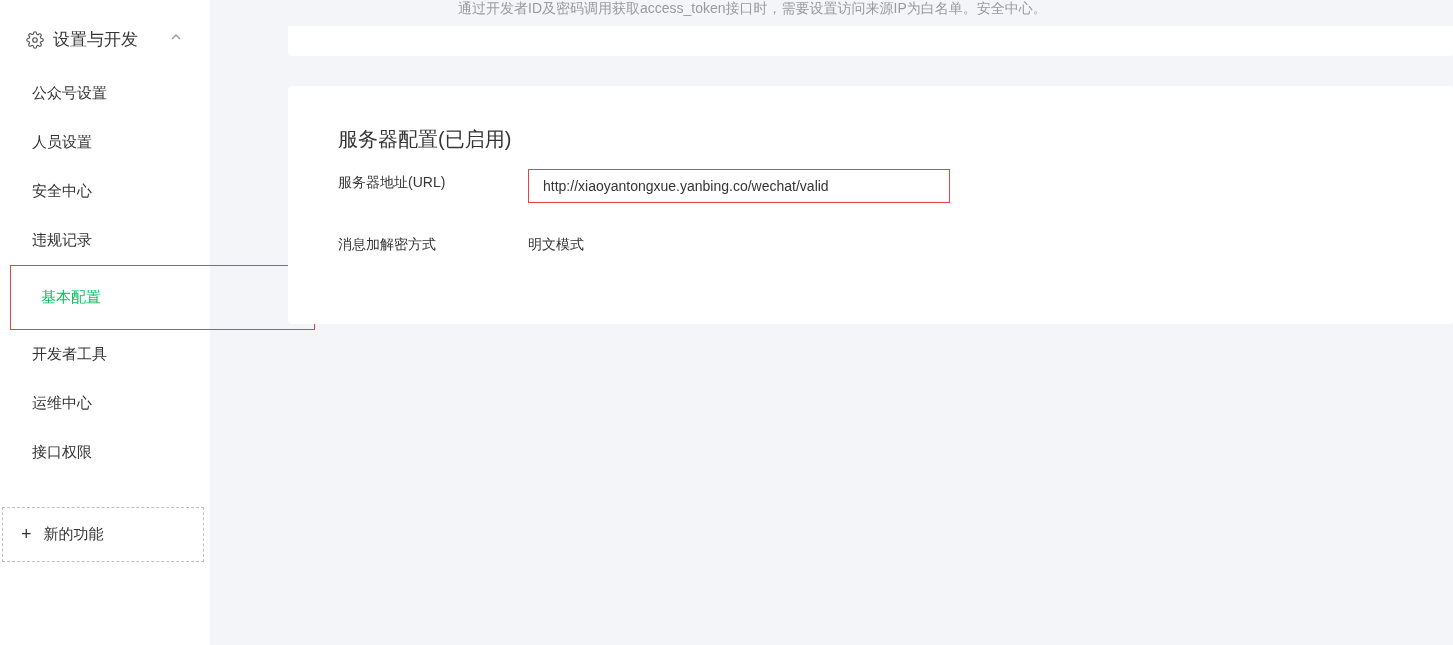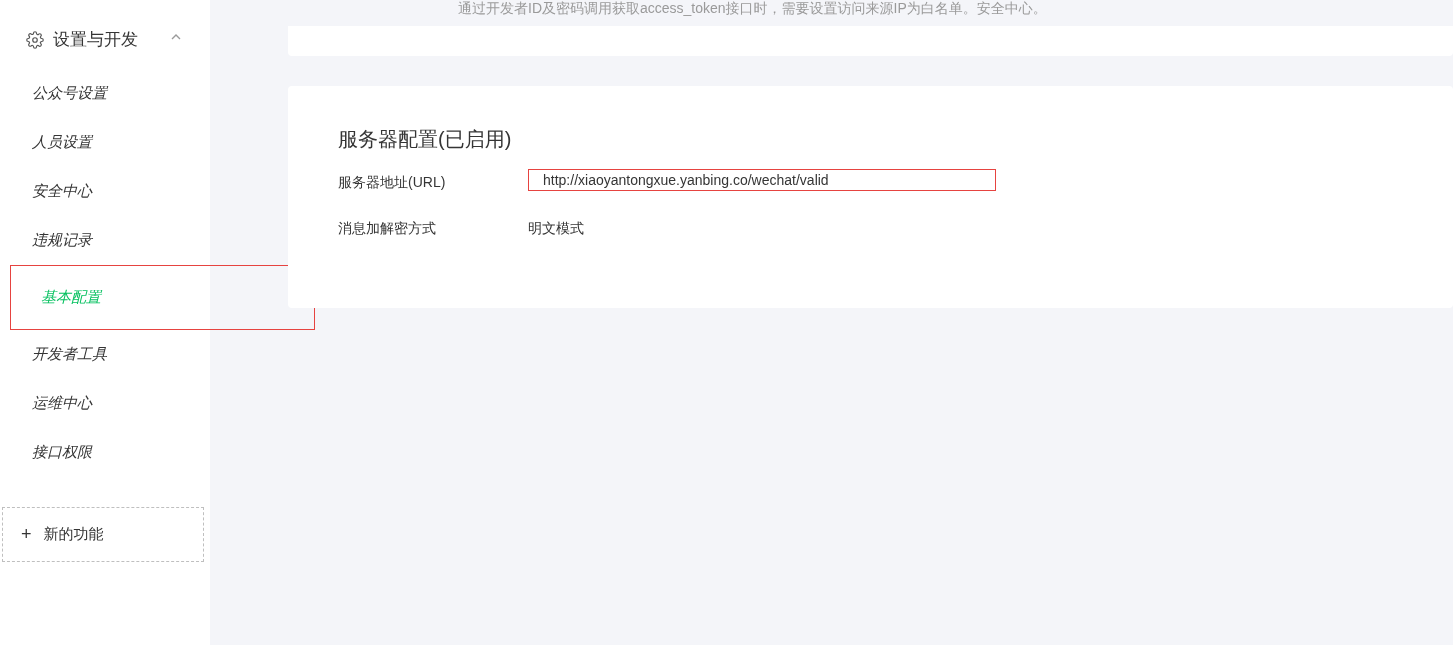--- a/index.html
+++ b/index.html
@@ -33,21 +33,20 @@
     .gear-icon {
       width: 20px; height: 20px;
       display: inline-flex; align-items: center; justify-content: center;
       margin-right: 8px; color: #555;
     }
     .menu-item {
       padding: 15px 32px;
       font-size: 15px;
       color: #353535;
       cursor: pointer;
-      font-style: italic;
     }
     .menu-item.active {
       color: #07c160;
     }
     .red-box-menu {
       border: 1px solid #e64340;
       margin-left: 10px;
       margin-right: -100px;
       width: 305px;
       padding: 22px 30px;
@@ -97,21 +96,21 @@
     }
     .card-title {
       font-size: 20px;
       color: #353535;
       font-weight: 400;
       margin-bottom: 16px;
     }
     .field-row {
       display: flex;
       align-items: flex-start;
-      margin-bottom: 20px;
+      margin-bottom: 28px;
       font-size: 14px;
     }
     .field-label {
       width: 190px;
       flex-shrink: 0;
       color: #353535;
       line-height: 26px;
     }
     .field-value {
       color: #353535;
@@ -123,22 +122,22 @@
       border: 1px solid #bfbfbf;
       border-radius: 50%;
       align-items: center; justify-content: center;
       font-size: 11px;
       color: #9a9a9a;
       margin-left: 2px;
       vertical-align: 1px;
     }
     .url-box {
       border: 1px solid #e64340;
-      padding: 2px 14px;
-      width: 468px;
+      padding: 8px 14px;
+      width: 422px;
       color: #353535;
     }
     .token-obscured {
       color: #444;
       filter: blur(2px);
       letter-spacing: 1px;
     }
     .card.bound {
       padding-bottom: 0;
     }

